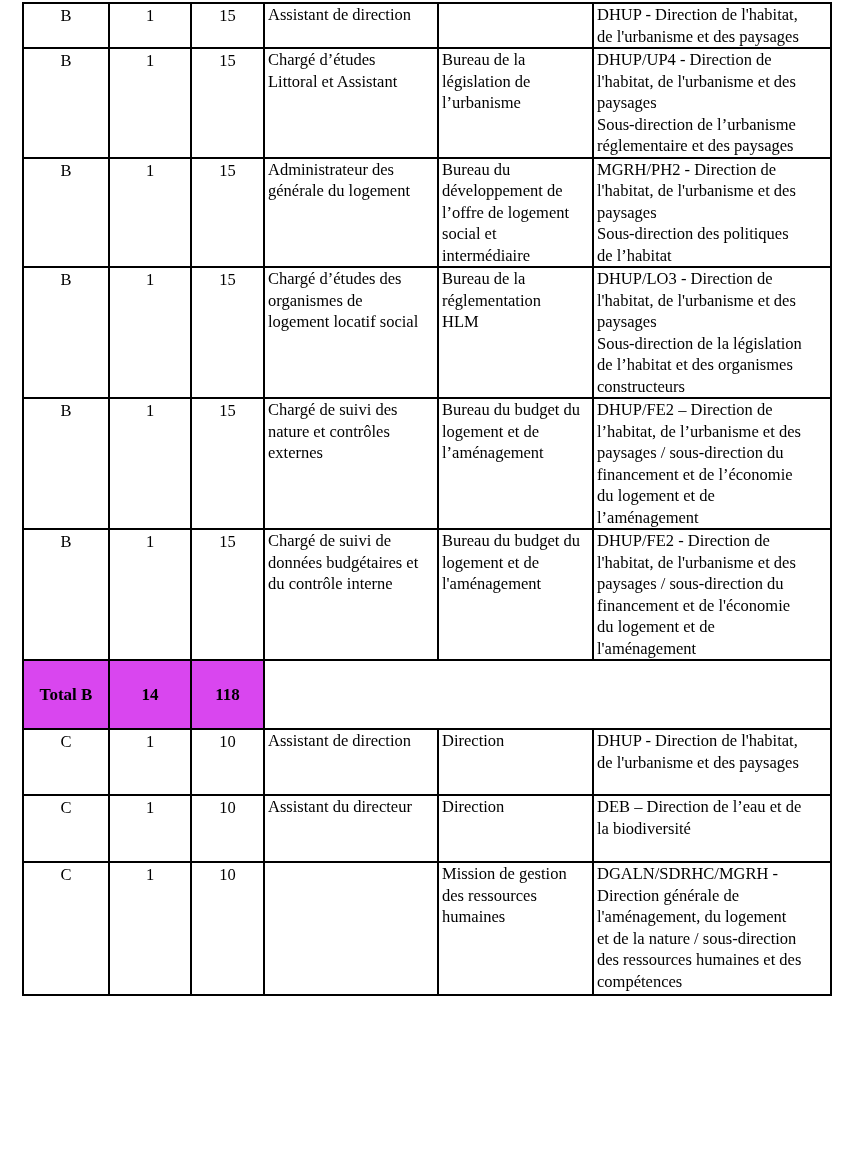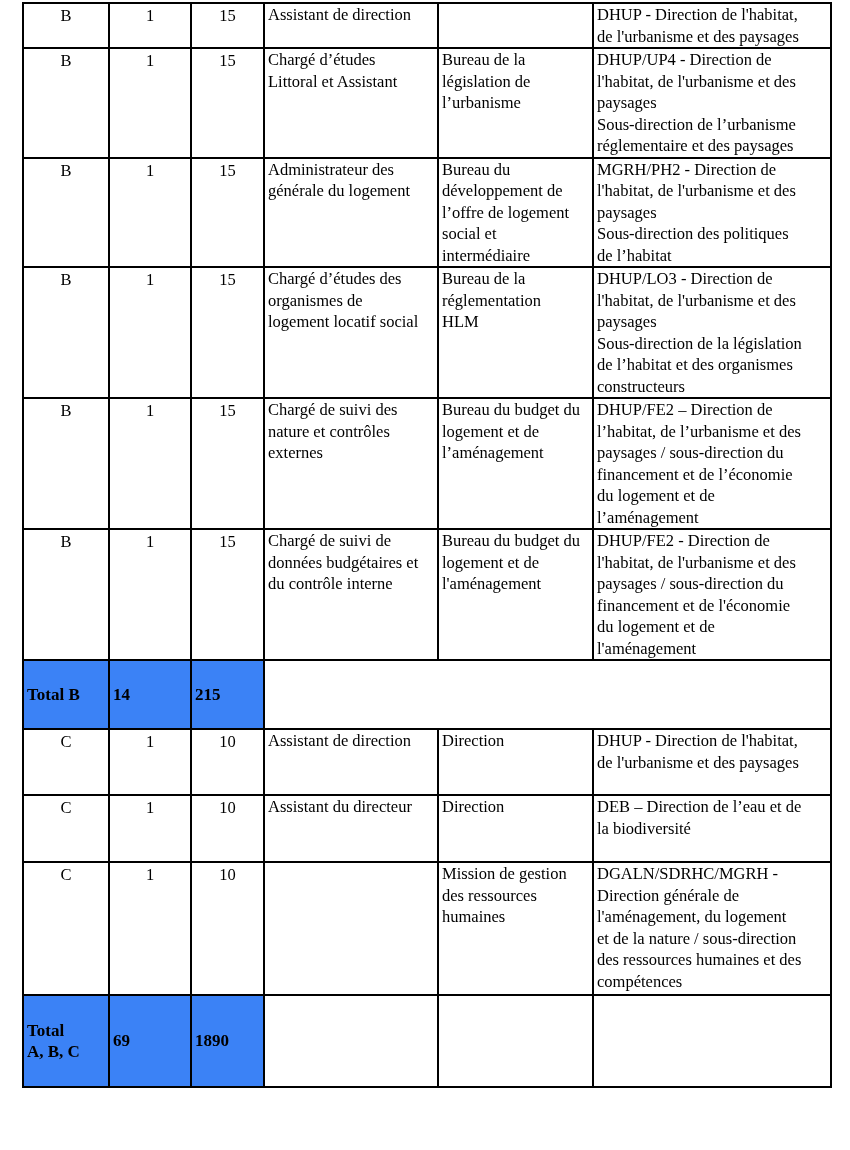--- a/index.html
+++ b/index.html
@@ -34,22 +34,23 @@
     line-height: 21.5px;
     white-space: pre-line;
     overflow: hidden;
     word-wrap: break-word;
   }
   td.c-center {
     text-align: center;
     padding: 1px 2px;
   }
   tr.total-row td.gray {
-    background: #3b82f6;
+    background: #d946ef;
     font-weight: bold;
+    text-align: center;
     vertical-align: middle;
     font-size: 17px;
   }
   tr.total-row td.empty {
     background: #ffffff;
   }
 </style>
 </head>
 <body>
 
@@ -159,21 +160,21 @@
 l'habitat, de l'urbanisme et des
 paysages / sous-direction du
 financement et de l'économie
 du logement et de
 l'aménagement</td>
       </tr>
 
       <tr class="total-row" style="height:69px">
         <td class="gray">Total B</td>
         <td class="gray">14</td>
-        <td class="gray">215</td>
+        <td class="gray">118</td>
         <td class="empty" colspan="3"></td>
       </tr>
 
       <tr style="height:66px">
         <td class="c-center">C</td>
         <td class="c-center">1</td>
         <td class="c-center">10</td>
         <td>Assistant de direction</td>
         <td>Direction</td>
         <td>DHUP - Direction de l'habitat,
@@ -200,25 +201,16 @@
 humaines</td>
         <td>DGALN/SDRHC/MGRH -
 Direction générale de
 l'aménagement, du logement
 et de la nature / sous-direction
 des ressources humaines et des
 compétences</td>
       </tr>
 
 
-      <tr class="total-row" style="height:92px">
-        <td class="gray">Total
-A, B, C</td>
-        <td class="gray">69</td>
-        <td class="gray">1890</td>
-        <td class="empty"></td>
-        <td class="empty"></td>
-        <td class="empty"></td>
-      </tr>
 
     </tbody>
   </table>
 </div>
 
 </body></html>

